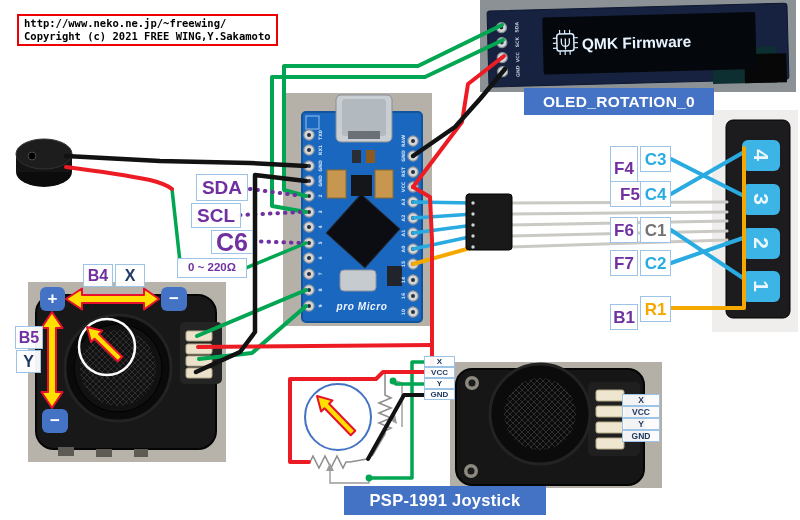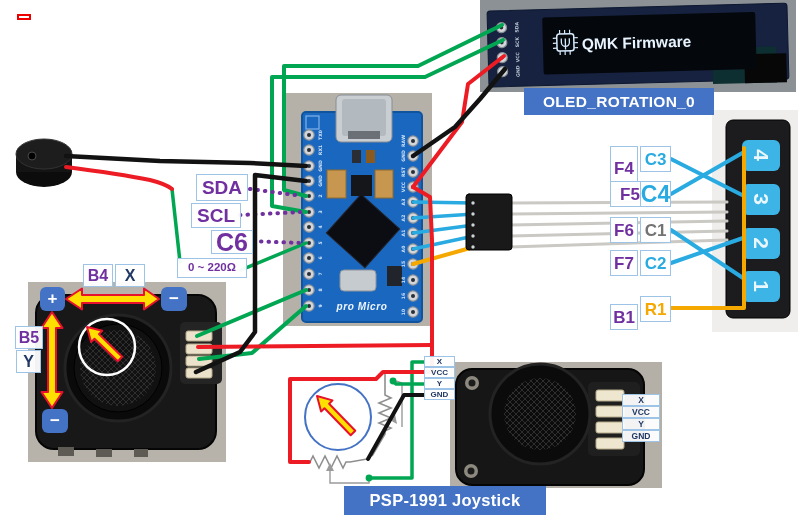--- a/index.html
+++ b/index.html
@@ -302,39 +302,41 @@
     </g>
 
     <g stroke="#e8112d" stroke-width="2" fill="#ffdf00">
       <polygon points="66,299 82,288.5 82,295 144,295 144,288.5 159,299 144,309.5 144,303 82,303 82,309.5"></polygon>
       <polygon points="52,312 41.5,328 48,328 48,392 41.5,392 52,408 62.5,392 56,392 56,328 62.5,328"></polygon>
     </g>
   </g>
 </svg>
 
 <div class="hdr">
+  <div>http://www.neko.ne.jp/~freewing/</div>
+  <div>Copyright (c) 2021 FREE WING,Y.Sakamoto</div>
 </div>
 
 <div class="tag" style="left:196px;top:174px;width:52px;height:27px;font-size:19px;color:#7030a0">SDA</div>
 <div class="tag" style="left:191px;top:203px;width:50px;height:25px;font-size:19px;color:#7030a0">SCL</div>
 <div class="tag" style="left:211px;top:230px;width:42px;height:24px;font-size:25px;color:#7030a0">C6</div>
 <div class="tag" style="left:177px;top:258px;width:70px;height:20px;font-size:11.5px;color:#7030a0">0 ~ 220Ω</div>
 
 <div class="tag" style="left:83px;top:264px;width:30px;height:23px;font-size:16px;color:#7030a0">B4</div>
 <div class="tag" style="left:115px;top:264px;width:30px;height:23px;font-size:16px;color:#1f3864">X</div>
 <div class="tag" style="left:15px;top:326px;width:28px;height:23px;font-size:16px;color:#7030a0">B5</div>
 <div class="tag" style="left:16px;top:350px;width:25px;height:23px;font-size:16px;color:#1f3864">Y</div>
 <div class="btn" style="left:40px;top:287px;width:25px;height:24px">+</div>
 <div class="btn" style="left:161px;top:287px;width:26px;height:24px">−</div>
 <div class="btn" style="left:42px;top:409px;width:26px;height:24px">−</div>
 
 <div class="tag" style="left:610px;top:146px;width:28px;height:44px;font-size:17px;color:#7030a0">F4</div>
 <div class="tag" style="left:640px;top:146px;width:31px;height:26px;font-size:17px;color:#29abe2">C3</div>
 <div class="tag" style="left:610px;top:181px;width:40px;height:26px;font-size:17px;color:#7030a0">F5</div>
-<div class="tag" style="left:640px;top:181px;width:31px;height:26px;font-size:23px;color:#29abe2">C4</div>
+<div class="tag" style="left:640px;top:181px;width:31px;height:26px;font-size:17px;color:#29abe2">C4</div>
 <div class="tag" style="left:610px;top:217px;width:28px;height:26px;font-size:17px;color:#7030a0">F6</div>
 <div class="tag" style="left:640px;top:217px;width:31px;height:26px;font-size:17px;color:#737373">C1</div>
 <div class="tag" style="left:610px;top:250px;width:28px;height:26px;font-size:17px;color:#7030a0">F7</div>
 <div class="tag" style="left:640px;top:250px;width:31px;height:26px;font-size:17px;color:#29abe2">C2</div>
 <div class="tag" style="left:610px;top:304px;width:28px;height:26px;font-size:17px;color:#7030a0">B1</div>
 <div class="tag" style="left:640px;top:296px;width:31px;height:26px;font-size:17px;color:#f5a800">R1</div>
 
 <div class="tag" style="left:424px;top:356px;width:31px;height:11px;font-size:8px;color:#1f3864;border-width:1px">X</div>
 <div class="tag" style="left:424px;top:367px;width:31px;height:11px;font-size:8px;color:#1f3864;border-width:1px">VCC</div>
 <div class="tag" style="left:424px;top:378px;width:31px;height:11px;font-size:8px;color:#1f3864;border-width:1px">Y</div>

